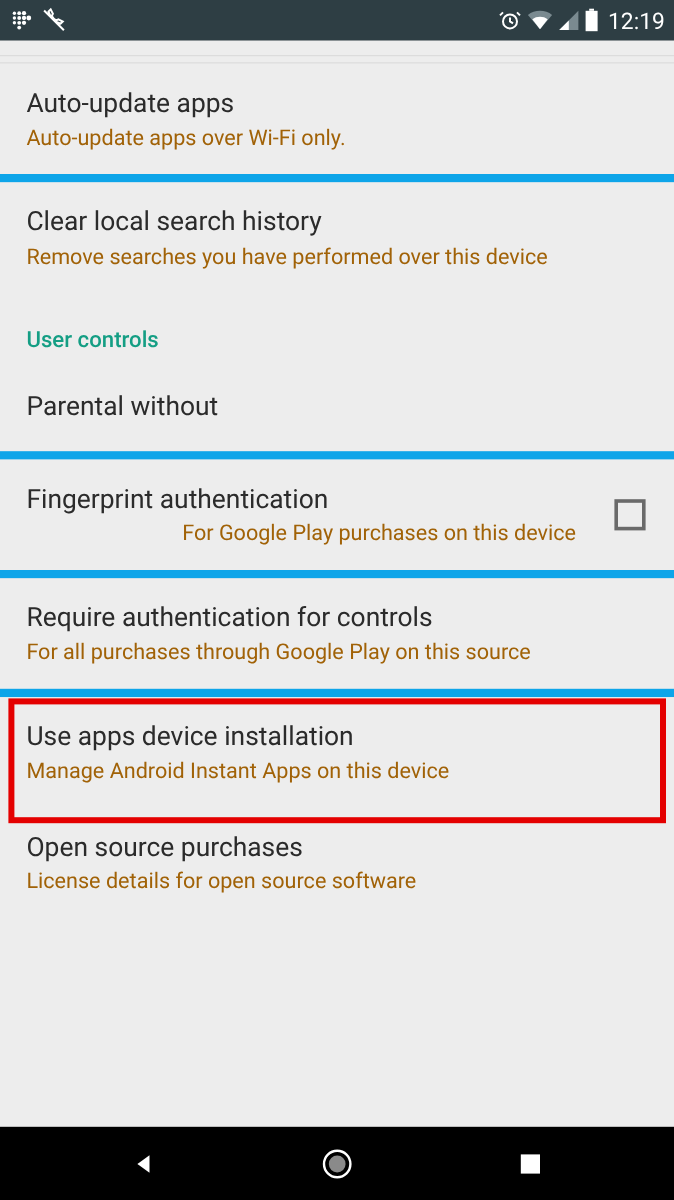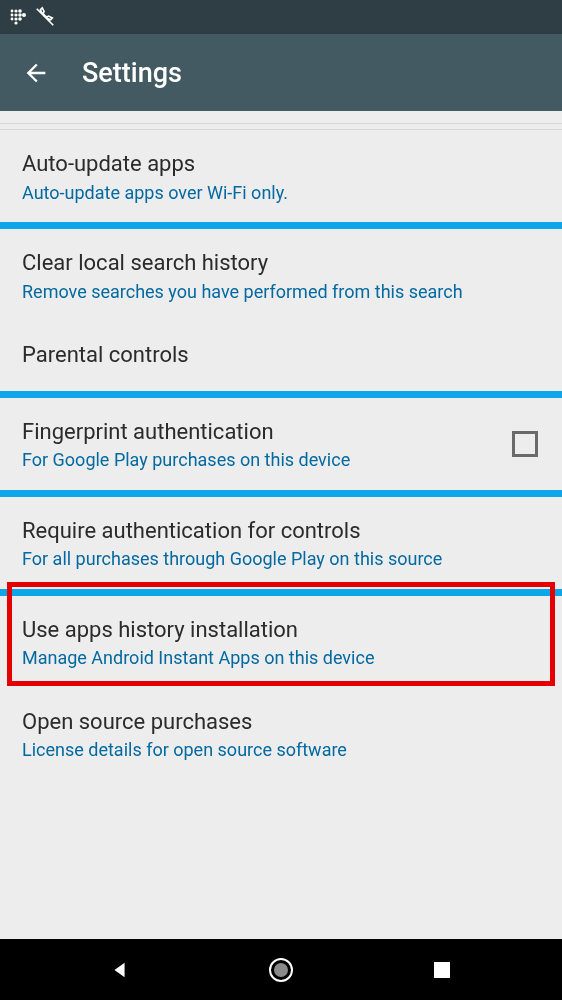--- a/index.html
+++ b/index.html
@@ -36,21 +36,21 @@
   .spacer-thin { height: 6px; background: #ededed; border-bottom: 1px solid #d7d7d7; }
   
   .list-item {
     background: #ededed;
     padding: 20px 22px 18px 22px;
     border-bottom: 7px solid #0ea5e9;
     position: relative;
   }
   .list-item.no-divider { border-bottom: none; }
   .item-title { font-size: 22px; color: #2b2b2b; line-height: 1.25; margin-bottom: 4px; }
-  .item-sub { font-size: 18px; color: #0369a1; line-height: 1.25; }
+  .item-sub { font-size: 18px; color: #a16207; line-height: 1.25; }
   
   .section-header {
     background: #ededed;
     padding: 28px 22px 12px 22px;
   }
   .section-header-text { font-size: 18.5px; font-weight: 500; color: #149e84; }
   
   .checkbox-wrap {
     position: absolute;
     right: 24px;
@@ -108,63 +108,85 @@
               <circle cx="8" cy="16" r="1.6"></circle>
             </g>
           </svg>
       </span>
       <span class="status-icon">
         <svg width="22" height="22" viewBox="0 0 24 24">
             <path fill="none" stroke="#fff" stroke-width="1.8" d="M7 4c1 3 2 5 4 7s4 3 7 4l2-2-4-2-2 1c-2-1-3-2-4-4l1-2-2-4-2 2zM3 3l18 18"></path>
           </svg>
       </span>
     </div>
+    <div class="statusbar-right">
+      <span class="status-icon">
+        <svg width="20" height="20" viewBox="0 0 24 24">
+            <circle cx="12" cy="13" r="7" fill="none" stroke="#fff" stroke-width="2"></circle>
+            <path stroke="#fff" stroke-width="2" d="M12 9v4l3 2M5 4L2 7M19 4l3 3"></path>
+          </svg>
+      </span>
+      <span class="status-icon">
+        <svg width="22" height="20" viewBox="0 0 24 20">
+            <path fill="#7a8a90" d="M12 18L1 5c6-5 16-5 22 0L12 18z"></path>
+            <path fill="#fff" d="M12 18L5 9c4-3 10-3 14 0l-7 9z"></path>
+          </svg>
+      </span>
+      <span class="status-icon">
+        <svg width="18" height="18" viewBox="0 0 18 18">
+            <path fill="#7a8a90" d="M1 17L17 1v16z"></path>
+            <path fill="#fff" d="M1 17L9 9v8z"></path>
+          </svg>
+      </span>
+      <span class="status-icon">
+        <svg width="12" height="20" viewBox="0 0 12 20">
+            <rect x="1" y="2" width="10" height="17" fill="#fff"></rect>
+            <rect x="4" y="0" width="4" height="2" fill="#fff"></rect>
+          </svg>
+      </span>
+      <span class="status-time">12:19</span>
+    </div>
   </div>
 
-  <div class="appbar">
-    <div class="back-arrow">
-      <svg width="28" height="28" viewBox="0 0 24 24">
-          <path fill="#fff" d="M20 11H7.8l5.6-5.6L12 4l-8 8 8 8 1.4-1.4L7.8 13H20z"></path>
-        </svg>
-    </div>
-    <div class="appbar-title">Settings</div>
-  </div>
 
   <div class="content">
     <div class="spacer-top"></div>
     <div class="spacer-thin"></div>
 
     <div class="list-item">
       <div class="item-title">Auto-update apps</div>
       <div class="item-sub">Auto-update apps over Wi-Fi only.</div>
     </div>
 
     <div class="list-item no-divider">
       <div class="item-title">Clear local search history</div>
-      <div class="item-sub">Remove searches you have performed from this search</div>
-    </div>
-
-
-    <div class="list-item">
-      <div class="item-title">Parental controls</div>
+      <div class="item-sub">Remove searches you have performed over this device</div>
+    </div>
+
+    <div class="section-header">
+      <div class="section-header-text">User controls</div>
+    </div>
+
+    <div class="list-item">
+      <div class="item-title">Parental without</div>
     </div>
 
     <div class="list-item">
       <div class="item-title" style="padding-right:60px;">Fingerprint authentication</div>
-      <div class="item-sub" style="padding-right:60px;">For Google Play purchases on this device</div>
+      <div class="item-sub" style="padding-right:60px;text-align:right;">For Google Play purchases on this device</div>
       <div class="checkbox-wrap"></div>
     </div>
 
     <div class="list-item">
       <div class="item-title">Require authentication for controls</div>
       <div class="item-sub">For all purchases through Google Play on this source</div>
     </div>
 
     <div class="list-item no-divider">
-      <div class="item-title">Use apps history installation</div>
+      <div class="item-title">Use apps device installation</div>
       <div class="item-sub">Manage Android Instant Apps on this device</div>
     </div>
 
 
     <div class="list-item no-divider">
       <div class="item-title">Open source purchases</div>
       <div class="item-sub">License details for open source software</div>
     </div>
   </div>
 

